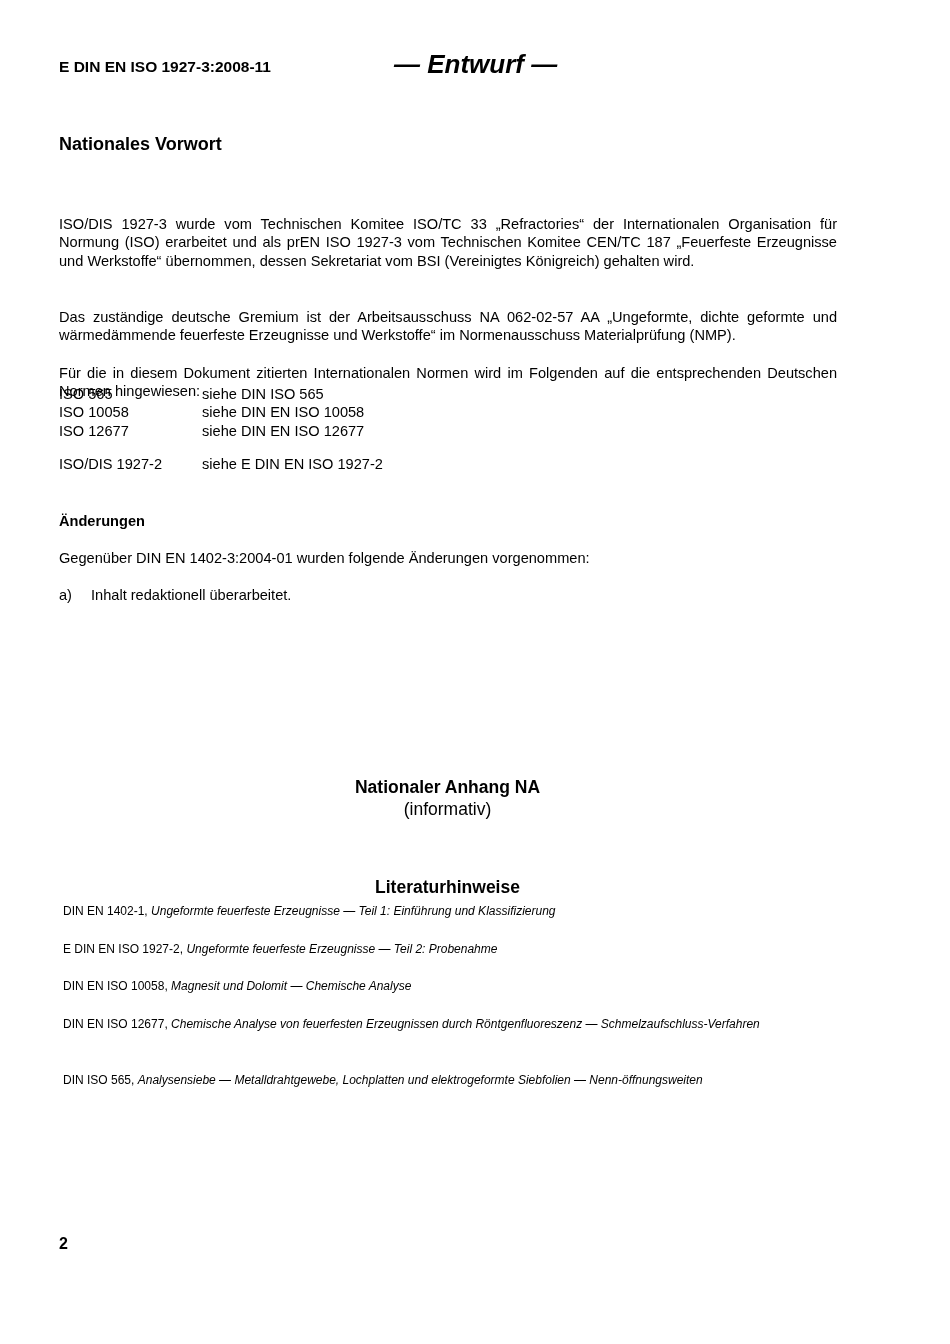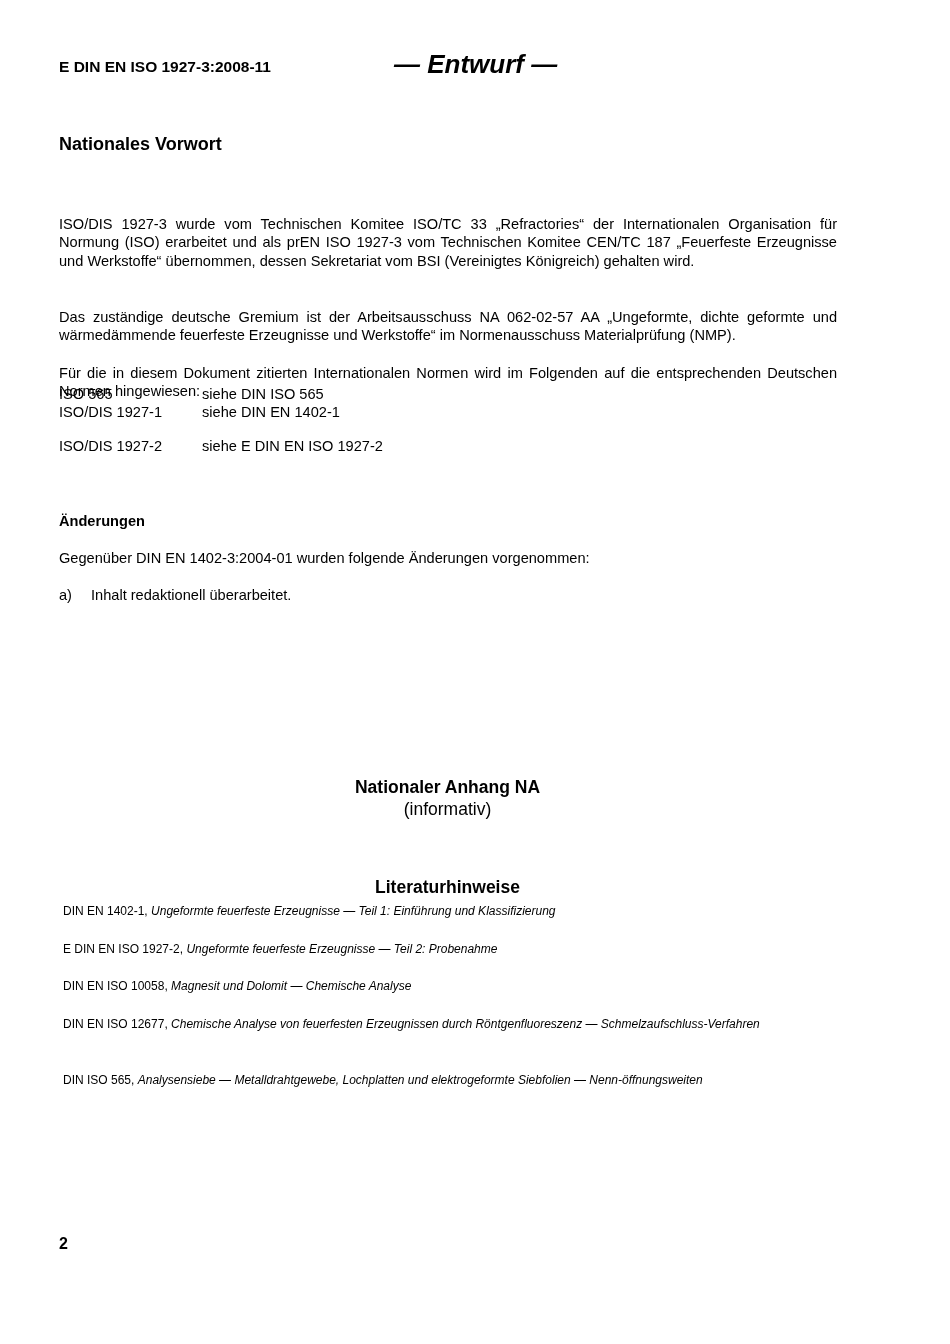--- a/index.html
+++ b/index.html
@@ -53,22 +53,26 @@
 <div class="abs para p2">Das zuständige deutsche Gremium ist der Arbeitsausschuss NA 062-02-57 AA „Ungeformte, dichte geformte und wärmedämmende feuerfeste Erzeugnisse und Werkstoffe“ im Normenausschuss Materialprüfung (NMP).</div>
 <div class="abs para p3">Für die in diesem Dokument zitierten Internationalen Normen wird im Folgenden auf die entsprechenden Deutschen Normen hingewiesen:</div>
 
 <table class="abs ref-table">
   <tbody>
       <tr>
     <td class="c1">ISO 565</td>
     <td>siehe DIN ISO 565</td>
   </tr>
   <tr>
-    <td class="c1">ISO/DIS 1927-1</td>
-    <td>siehe DIN EN 1402-1</td>
+    <td class="c1">ISO 10058</td>
+    <td>siehe DIN EN ISO 10058</td>
+  </tr>
+  <tr>
+    <td class="c1">ISO 12677</td>
+    <td>siehe DIN EN ISO 12677</td>
   </tr>
   <tr class="gap">
     <td class="c1">ISO/DIS 1927-2</td>
     <td>siehe E DIN EN ISO 1927-2</td>
   </tr>
 </tbody>
   </table>
 
 <div class="abs h-aend">Änderungen</div>
 <div class="abs p-aend">Gegenüber DIN EN 1402-3:2004-01 wurden folgende Änderungen vorgenommen:</div>

